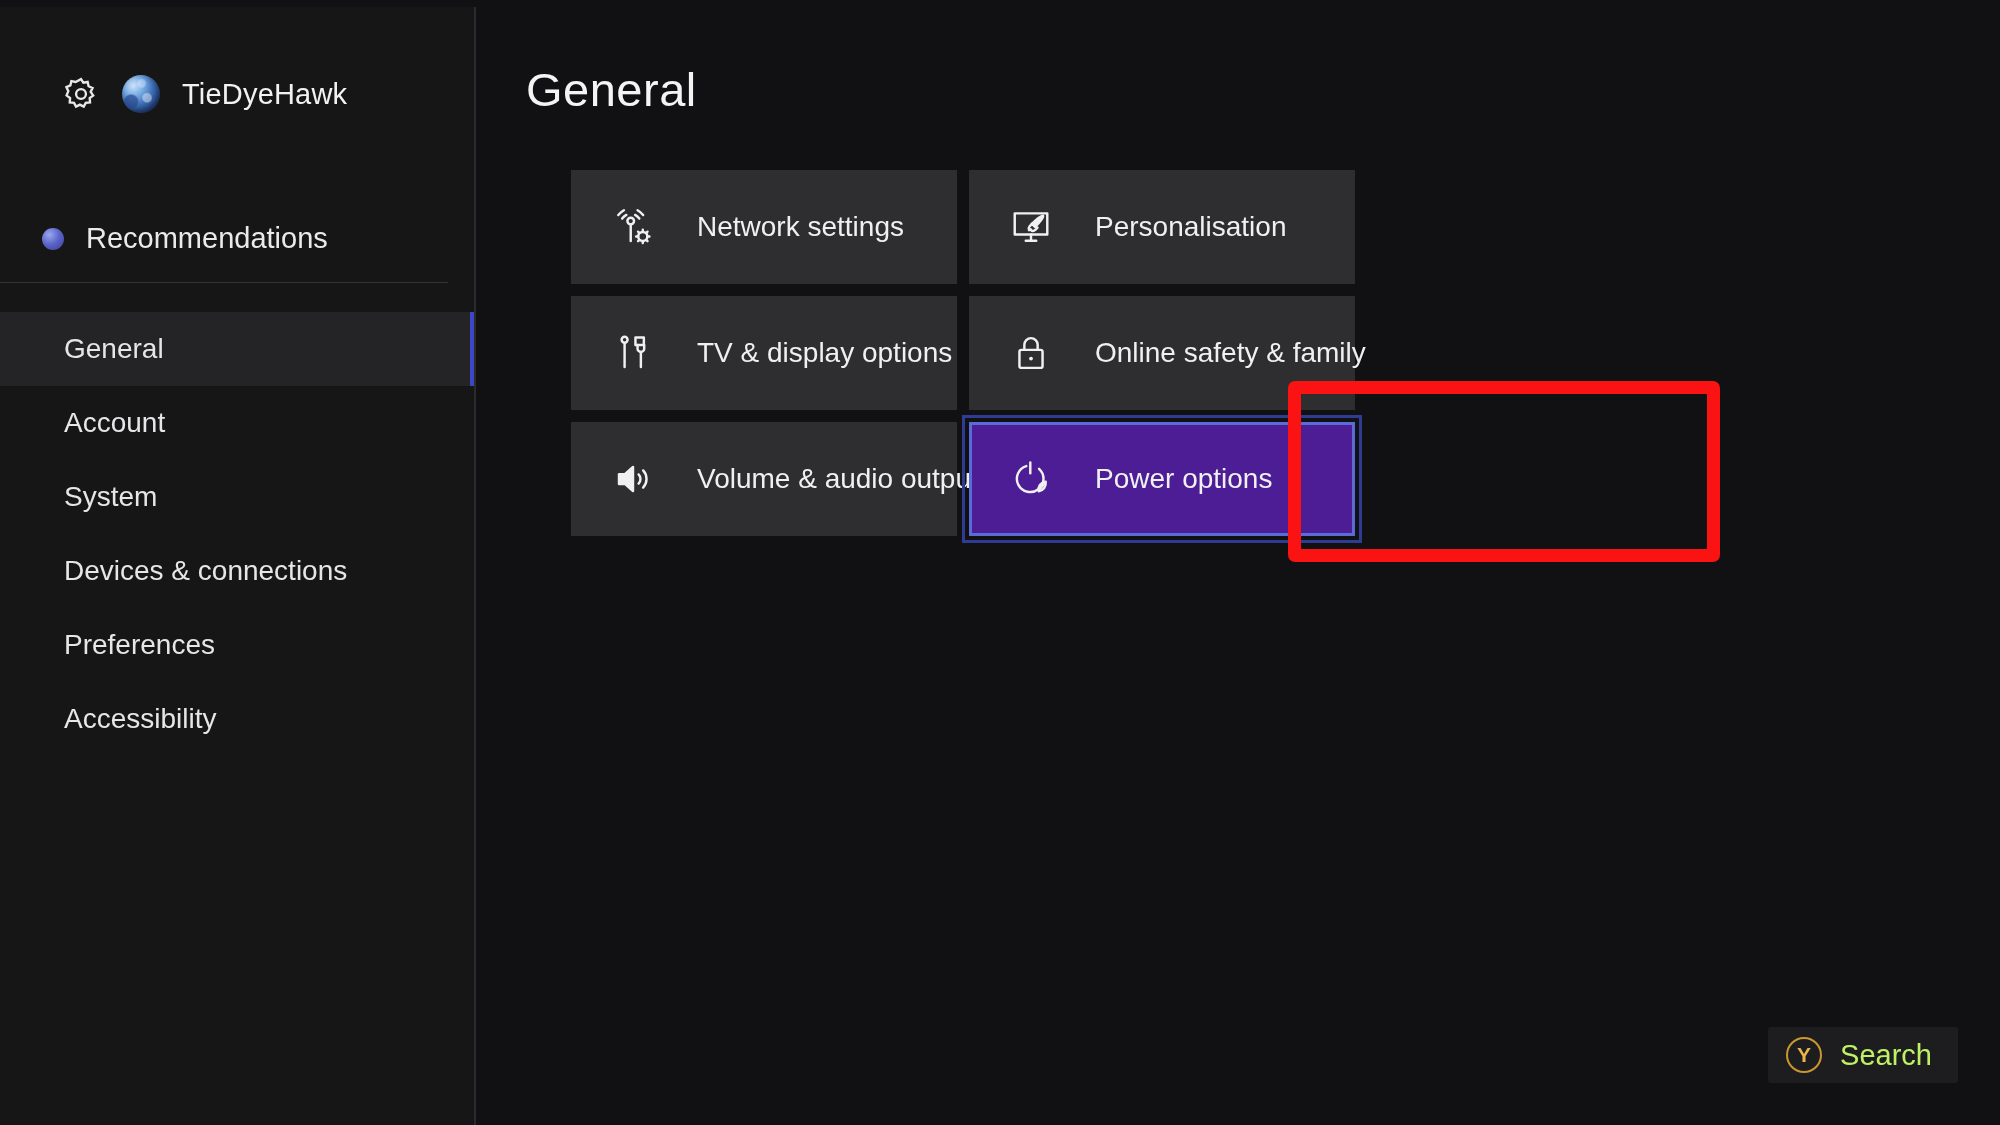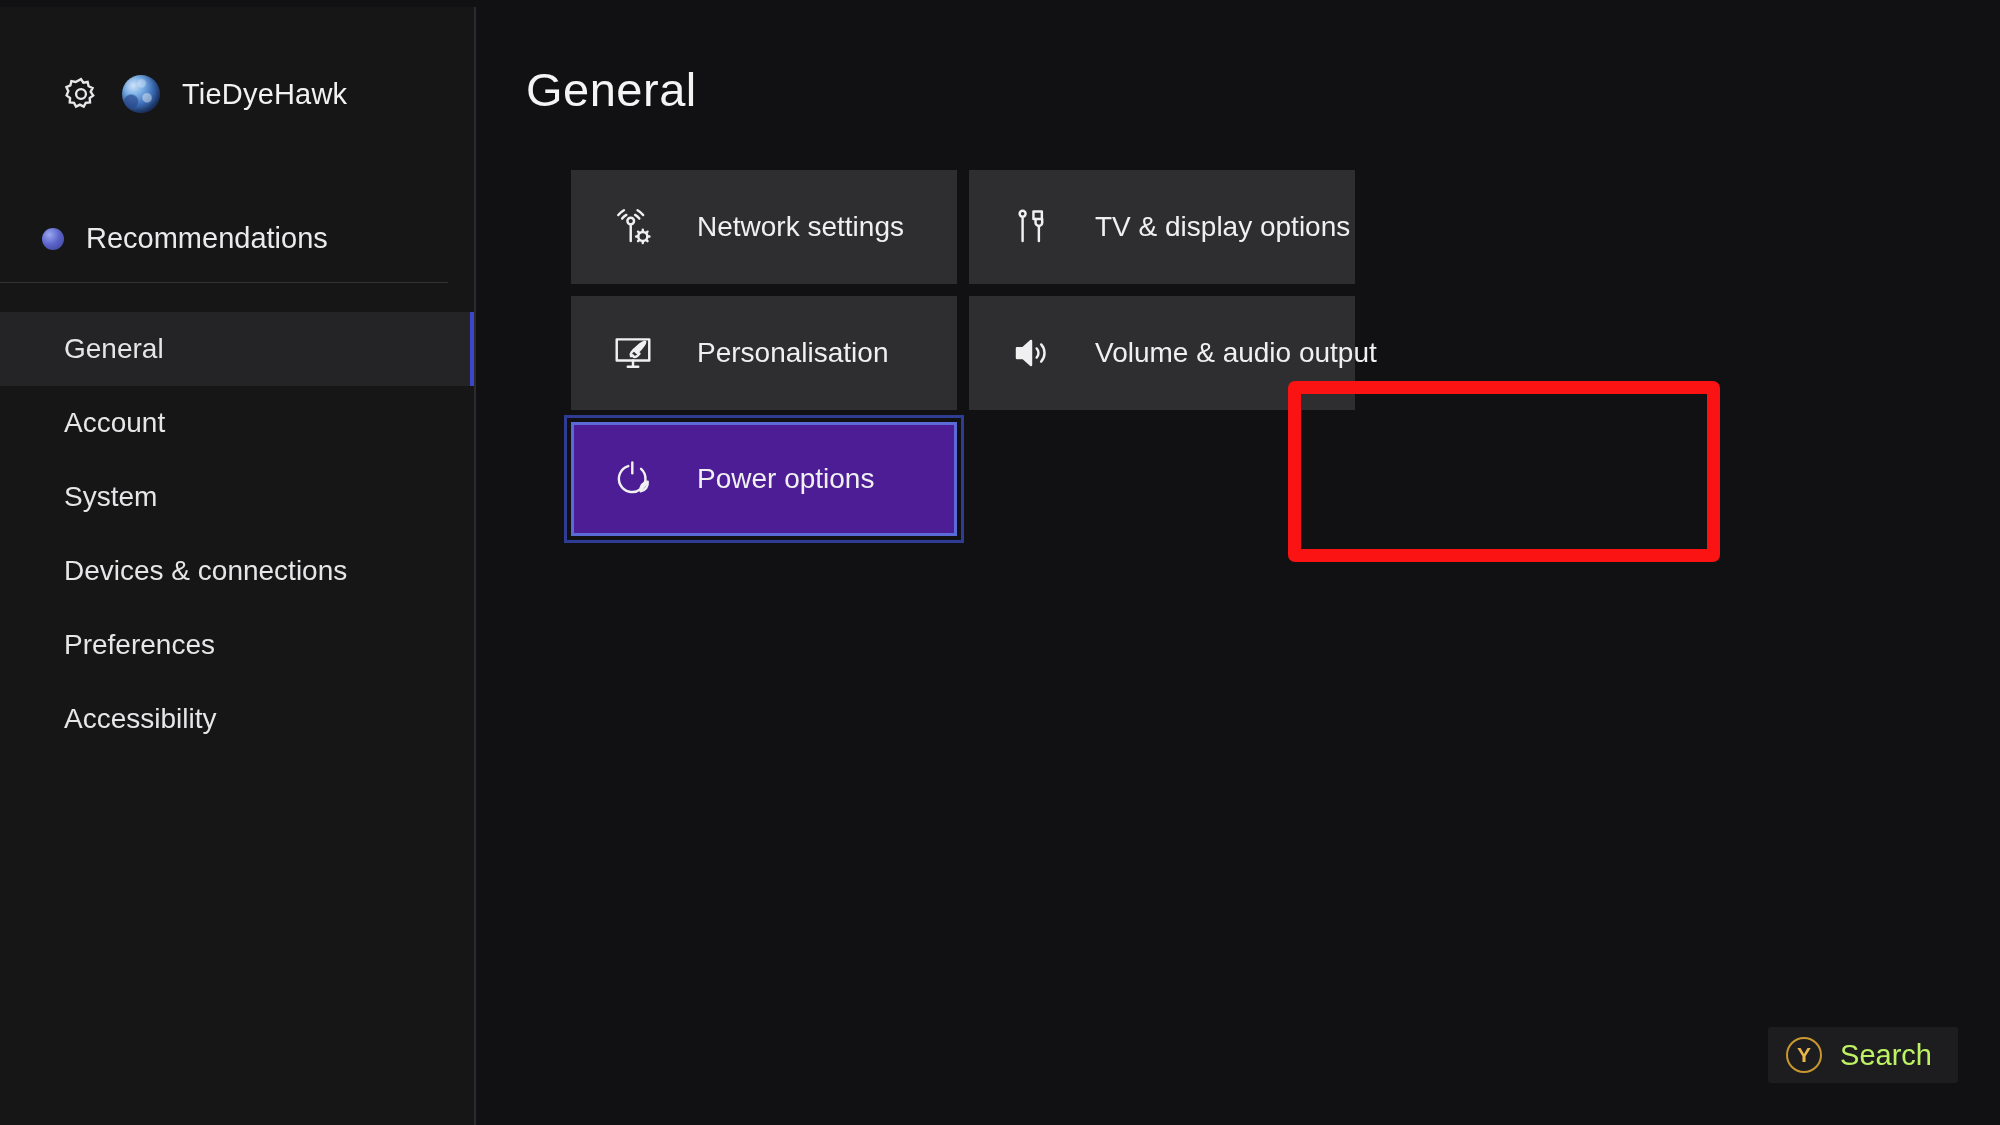--- a/index.html
+++ b/index.html
@@ -206,42 +206,52 @@
             <circle cx="17.6" cy="17.4" r="2.6"></circle>
             <path d="M17.6 13.6v1.1M17.6 20.1v1.1M13.8 17.4h1.1M20.3 17.4h1.1M14.9 14.7l.8.8M19.5 19.3l.8.8M20.3 14.7l-.8.8M15.7 19.3l-.8.8"></path>
           </svg>
         </span>
         <span class="tile-label">Network settings</span>
       </div>
 
       <div class="tile">
         <span>
           <svg class="tile-icon" viewBox="0 0 24 24" fill="none" stroke="#f0f0f1" stroke-width="1.4" stroke-linecap="round" stroke-linejoin="round">
+            <path d="M2.7 4.2h18.6v12.1H2.7z"></path>
+            <path d="M9 19.8h6M12 16.3v3.5"></path>
+            <path d="M18.4 5.6c-1 .3-4.3 3-5.9 4.6l1.8 1.8c1.6-1.6 4.3-4.9 4.6-5.9.2-.5-.1-.6-.5-.5z" fill="#f0f0f1"></path>
+            <path d="M12.5 10.2l-1.3 1.4c-.5.6-.6 1.5-.3 2.2l.9-.5.6.9c.8.2 1.6 0 2.1-.6l1.2-1.2z"></path>
+          </svg>
+        </span>
+        <span class="tile-label">Personalisation</span>
+      </div>
+
+      <div class="tile">
+        <span>
+          <svg class="tile-icon" viewBox="0 0 24 24" fill="none" stroke="#f0f0f1" stroke-width="1.4" stroke-linecap="round" stroke-linejoin="round">
             <circle cx="7.2" cy="4.4" r="1.7"></circle>
             <path d="M7.2 6.8V20"></path>
             <path d="M13.4 3.1h4.8v4.3h-4.8z"></path>
             <path d="M14.6 7.4v2.1a1.9 1.9 0 0 0 1.9 1.9h0a1.9 1.9 0 0 0 1.9-1.9V7.4"></path>
             <path d="M16.5 11.4V20"></path>
           </svg>
         </span>
         <span class="tile-label">TV &amp; display options</span>
       </div>
 
       <div class="tile">
         <span>
           <svg class="tile-icon" viewBox="0 0 24 24" fill="none" stroke="#f0f0f1" stroke-width="1.4" stroke-linecap="round" stroke-linejoin="round">
-            <path d="M2.7 4.2h18.6v12.1H2.7z"></path>
-            <path d="M9 19.8h6M12 16.3v3.5"></path>
-            <path d="M18.4 5.6c-1 .3-4.3 3-5.9 4.6l1.8 1.8c1.6-1.6 4.3-4.9 4.6-5.9.2-.5-.1-.6-.5-.5z" fill="#f0f0f1"></path>
-            <path d="M12.5 10.2l-1.3 1.4c-.5.6-.6 1.5-.3 2.2l.9-.5.6.9c.8.2 1.6 0 2.1-.6l1.2-1.2z"></path>
-          </svg>
-        </span>
-        <span class="tile-label">Personalisation</span>
-      </div>
-
+            <rect x="5.4" y="10.2" width="13.2" height="10.3" rx="1.1"></rect>
+            <path d="M8.2 10.2V7.3a3.8 3.8 0 0 1 7.6 0v2.9"></path>
+            <circle cx="12" cy="15.2" r="1.1" fill="#f0f0f1" stroke="none"></circle>
+          </svg>
+        </span>
+        <span class="tile-label">Online safety &amp; family</span>
+      </div>
 
       <div class="tile">
         <span>
           <svg class="tile-icon" viewBox="0 0 24 24" fill="none" stroke="#f0f0f1" stroke-width="1.4" stroke-linecap="round" stroke-linejoin="round">
             <path d="M4 9.2h3.4L12 5.1v13.8L7.4 14.8H4z" fill="#f0f0f1"></path>
             <path d="M15.2 9.4a3.7 3.7 0 0 1 0 5.2"></path>
             <path d="M17.8 7.1a7.2 7.2 0 0 1 0 9.8"></path>
           </svg>
         </span>
         <span class="tile-label">Volume &amp; audio output</span>

